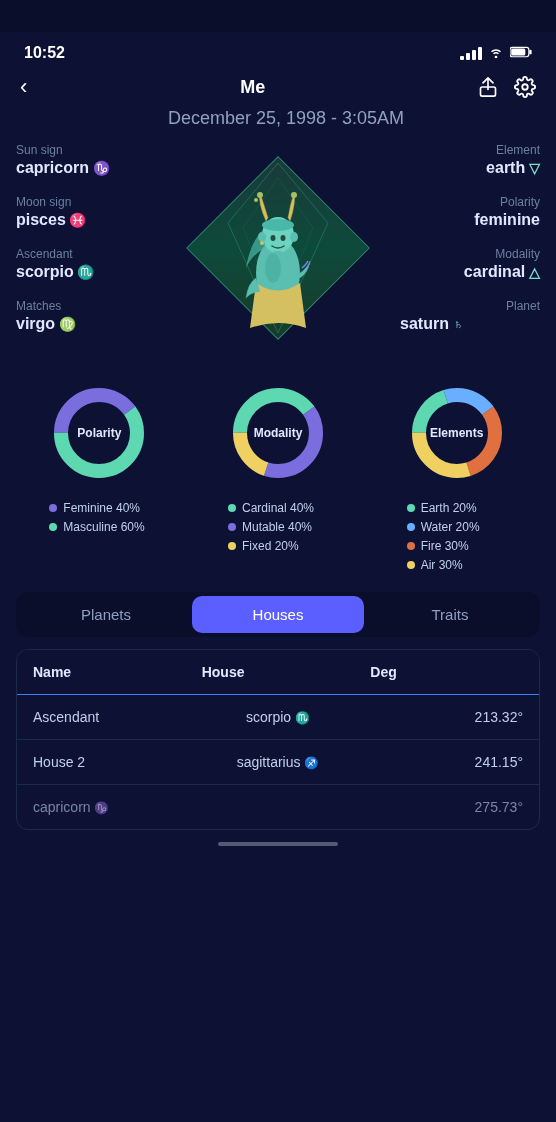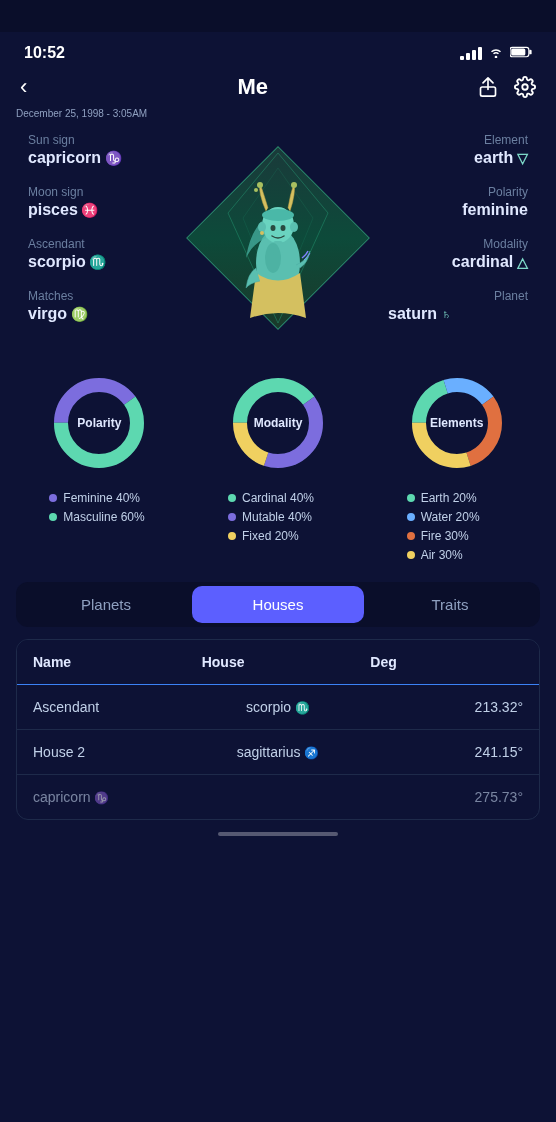--- a/index.html
+++ b/index.html
@@ -36,41 +36,42 @@
     .wifi-icon { color: #fff; font-size: 14px; }
     .battery-icon { color: #fff; font-size: 14px; }
 
     
     .header {
       display: flex;
       align-items: center;
       justify-content: space-between;
       padding: 8px 20px;
     }
-    .header-title { font-size: 22px; font-weight: 600; color: #fff; }
+    .header-title { font-size: 18px; font-weight: 600; color: #fff; }
     .header-icons { display: flex; gap: 16px; align-items: center; }
     .header-icon-btn {
       background: none; border: none; color: #fff; cursor: pointer;
       font-size: 20px; display: flex; align-items: center;
     }
     .back-btn { font-size: 22px; color: #fff; background: none; border: none; cursor: pointer; }
 
     
     .date-subtitle {
+      text-align: center;
       color: #8fa0c0;
-      font-size: 10px;
+      font-size: 18px;
       margin-bottom: 14px;
       padding-left: 16px;
     }
 
     
     .astro-section {
       display: flex;
       justify-content: space-between;
-      padding: 0 28px;
+      padding: 0 16px;
       position: relative;
     }
     .astro-left, .astro-right {
       display: flex;
       flex-direction: column;
       gap: 18px;
       width: 140px;
     }
     .astro-item { display: flex; flex-direction: column; }
     .astro-label { color: #6b7fa0; font-size: 12px; margin-bottom: 2px; }

